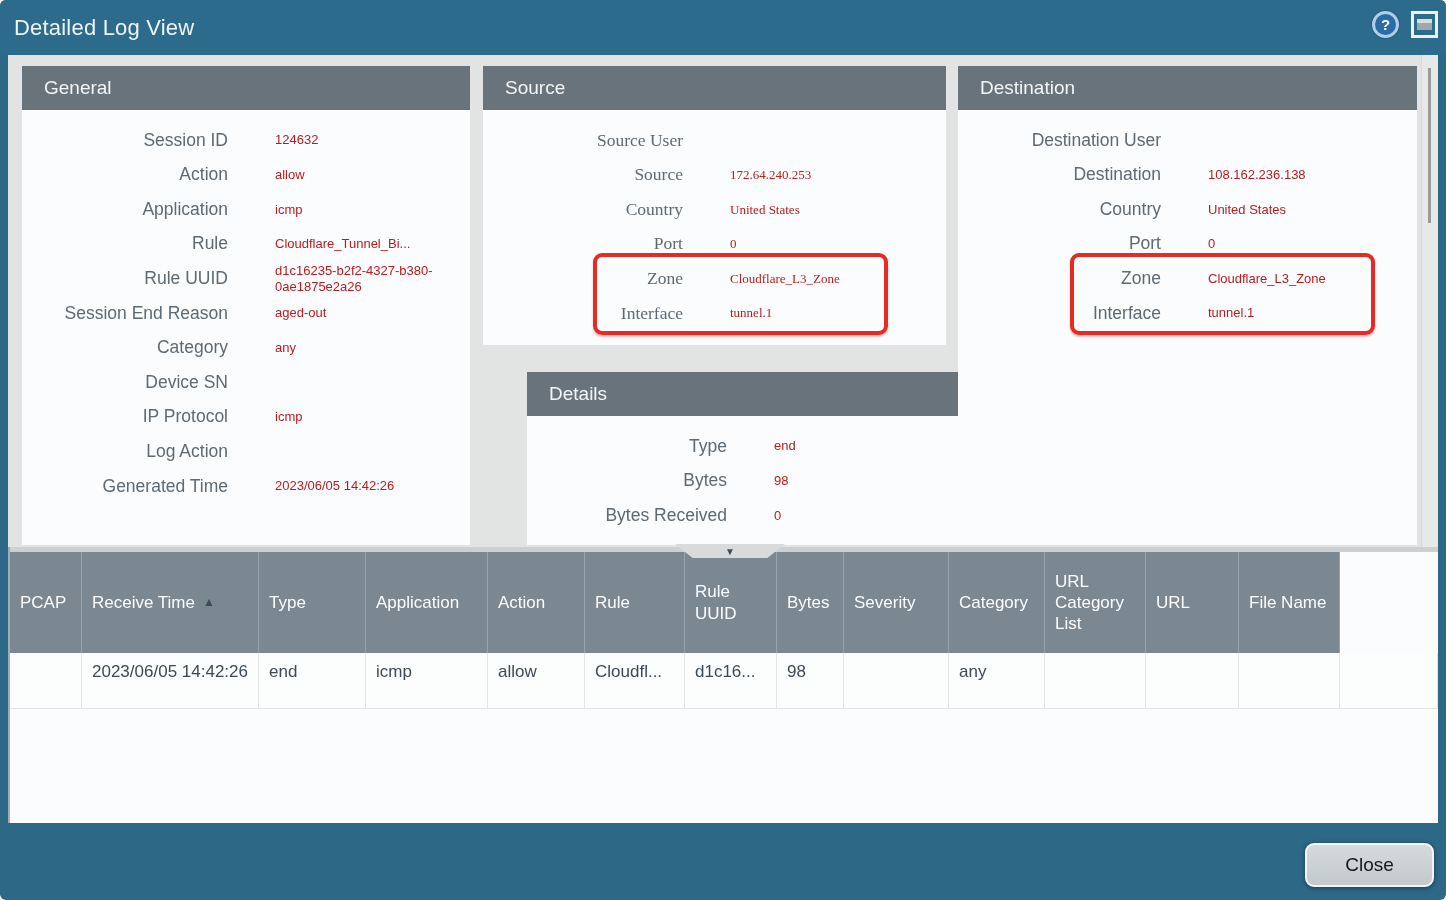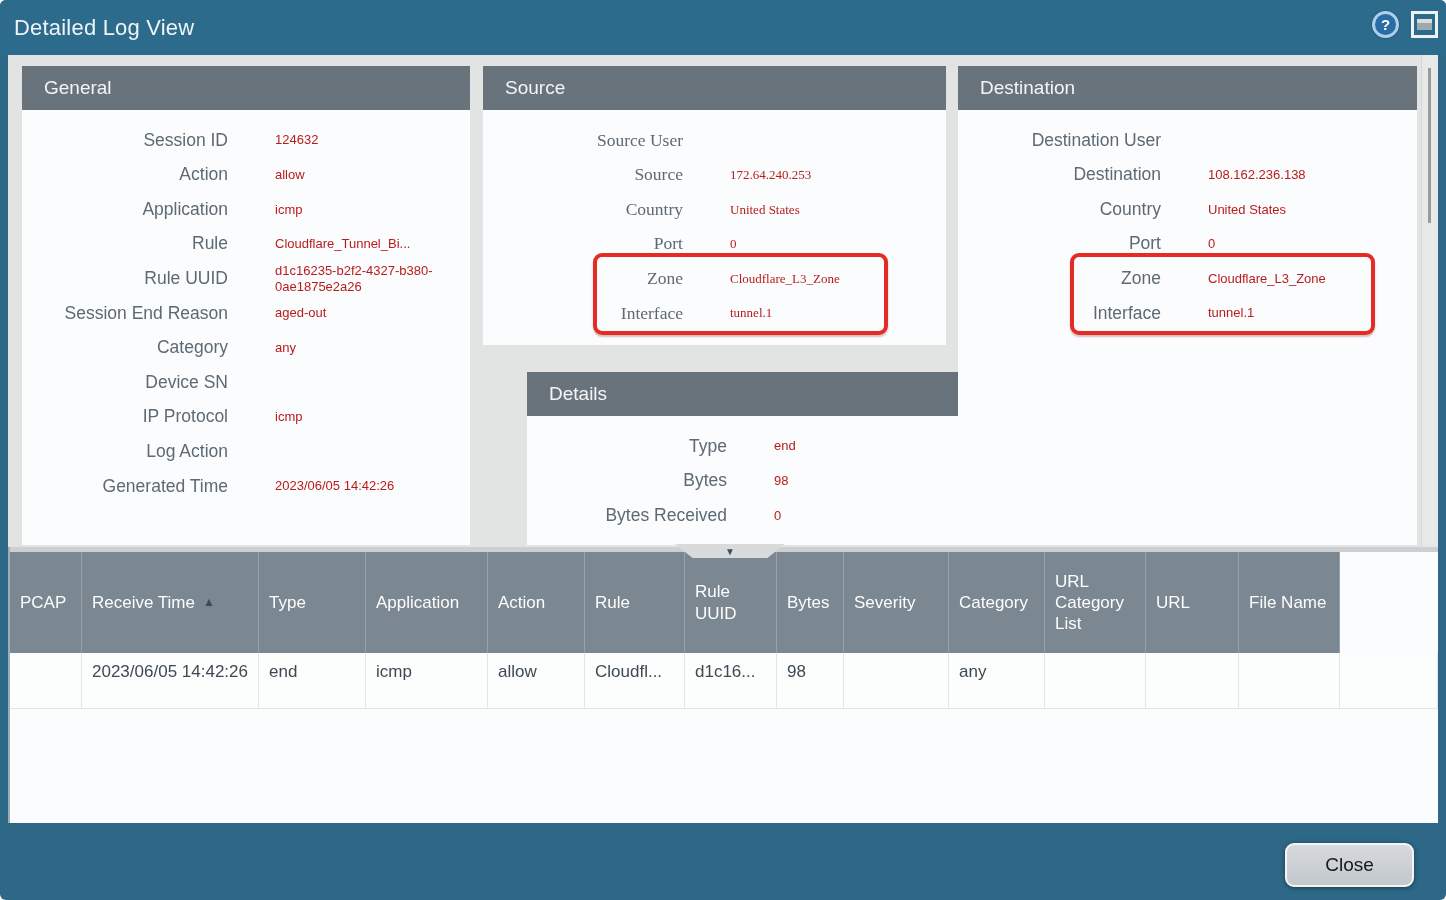--- a/index.html
+++ b/index.html
@@ -104,21 +104,21 @@
   
   .splitter-handle {
     position:absolute; left:667px; top:489px; width:110px; height:14px;
     background:#d8dadb; clip-path:polygon(0 0,100% 0,84% 100%,16% 100%);
     display:flex; align-items:center; justify-content:center;
     font-size:10px; color:#3e4e59; cursor:pointer; z-index:5;
   }
 
   
   .close-btn {
-    position:absolute; right:32px; bottom:13px; width:129px; height:44px;
+    position:absolute; right:12px; bottom:13px; width:129px; height:44px;
     background:linear-gradient(#d6dadd,#c3c8cd);
     border:2px solid #f2f4f5; border-radius:9px;
     font-family:"Liberation Sans", sans-serif; font-size:19px; color:#16181a;
     box-shadow:0 1px 5px rgba(0,0,0,.45); cursor:pointer;
   }
 </style>
 </head>
 <body>
 
 <div class="dialog">

